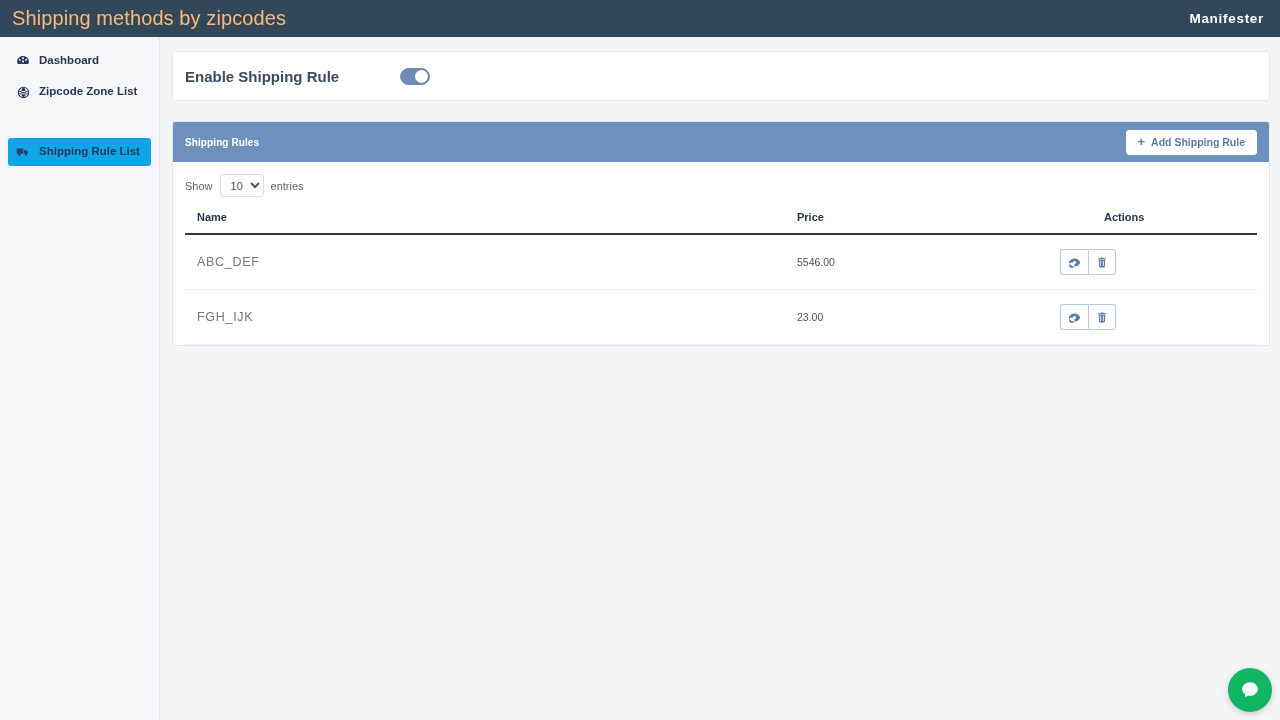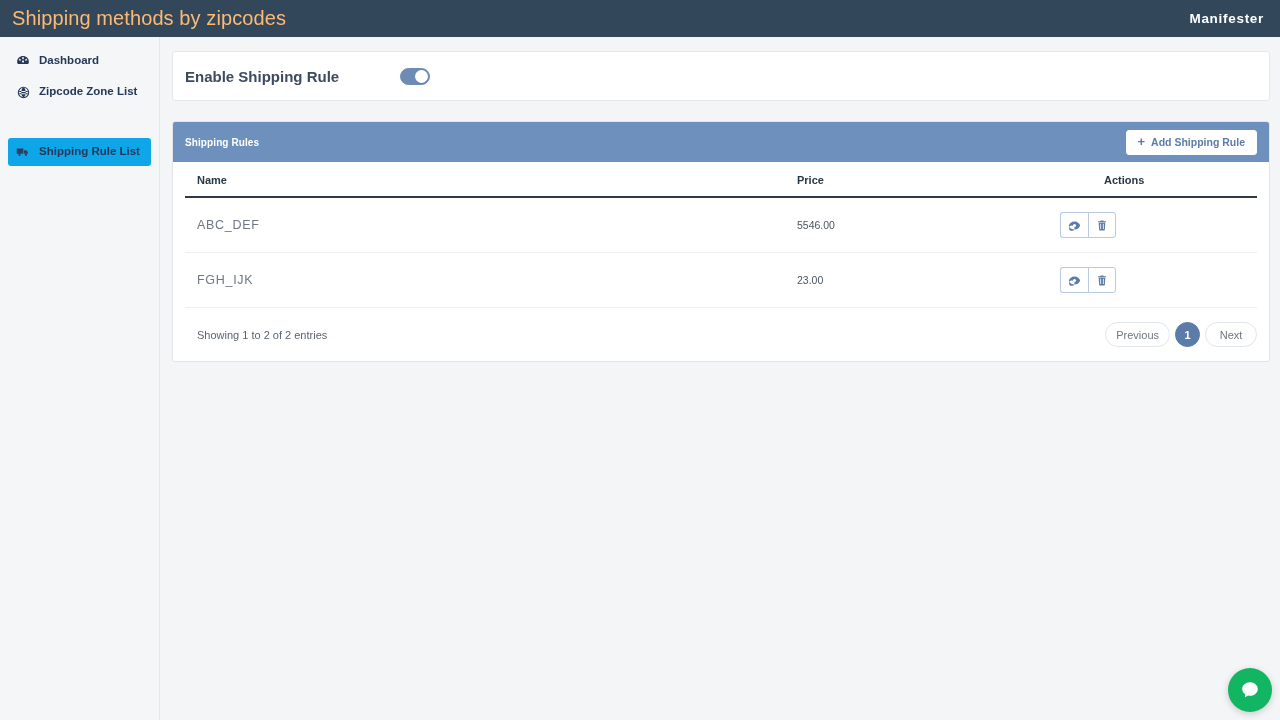--- a/index.html
+++ b/index.html
@@ -378,20 +378,30 @@
       <div class="rules-header">
         <div class="rules-title">Shipping Rules</div>
         <button class="add-btn">
           <span class="plus">+</span>
           <span>Add Shipping Rule</span>
         </button>
       </div>
 
       <div class="rules-body">
 
+        <div class="show-entries">
+          <span>Show</span>
+          <select class="entries-select">
+            <option>10</option>
+            <option>25</option>
+            <option>50</option>
+            <option>100</option>
+          </select>
+          <span>entries</span>
+        </div>
 
         <table class="rules-table">
           <thead>
             <tr>
               <th class="col-name">Name</th>
               <th class="col-price">Price</th>
               <th class="col-actions">Actions</th>
             </tr>
           </thead>
           <tbody>
@@ -444,28 +454,20 @@
                       </span>
                     </button>
                   </div>
                 </div>
               </td>
             </tr>
 
           </tbody>
         </table>
 
-        <div class="table-footer">
-          <div class="showing-text">Showing 1 to 2 of 2 entries</div>
-          <div class="pagination">
-            <button class="page-btn">Previous</button>
-            <button class="page-btn num">1</button>
-            <button class="page-btn">Next</button>
-          </div>
-        </div>
 
       </div>
     </section>
 
     <div class="chat-widget">
       <span>
         <svg width="24" height="24" viewBox="0 0 24 24" fill="#ffffff">
           <path d="M12 4.2c-4.3 0-7.8 3-7.8 6.7 0 2.1 1.1 4 2.9 5.2v3.1l3-1.7c.6.1 1.2.2 1.9.2 4.3 0 7.8-3 7.8-6.8s-3.5-6.7-7.8-6.7z"></path>
         </svg>
       </span>

